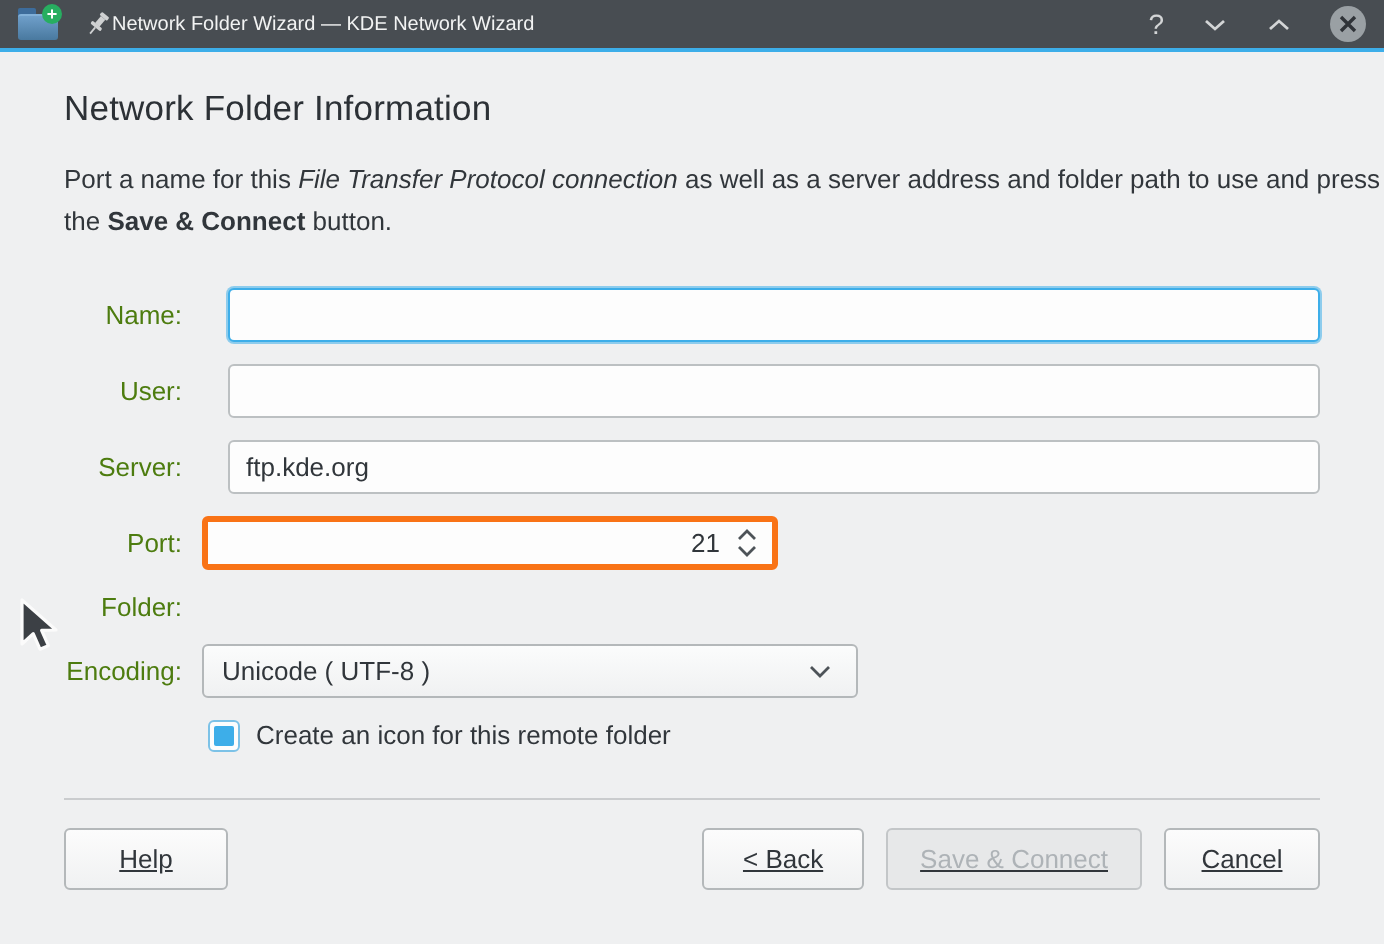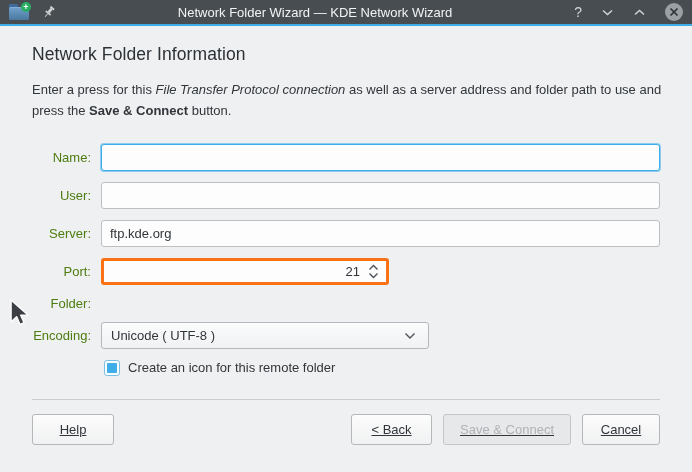--- a/index.html
+++ b/index.html
@@ -33,21 +33,21 @@
     background: linear-gradient(#6f9fca, #49799f);
     border-radius: 1.5px; border-top: 1px solid #82b0d8;
   }
   .app-icon .badge {
     position: absolute; right: -1px; top: -2px; width: 10px; height: 10px;
     background: #27ae60; border-radius: 50%;
     color: #ffffff; font-size: 9px; line-height: 10px; font-weight: bold;
     text-align: center;
   }
   .pin-icon { margin-left: 12px; flex: 0 0 auto; display: flex; align-items: center; }
-  .tb-title { flex: 1; text-align: center; font-size: 13px; color: #f2f3f3; }
+  .tb-title { flex: 1; text-align: left; font-size: 10px; color: #f2f3f3; }
   .tb-controls { display: flex; align-items: center; gap: 19px; flex: 0 0 auto; }
   .tb-help { color: #d3d5d6; font-size: 14px; cursor: default; }
   .tb-close {
     width: 18px; height: 18px; border-radius: 50%;
     background: #9aa0a4; display: flex; align-items: center; justify-content: center;
   }
 
   
   .content { padding: 0 32px; position: relative; }
   h1.page-title {
@@ -77,21 +77,21 @@
     height: 27px; width: 100%;
     border: 1px solid #bcc0c2; border-radius: 3px;
     background: #fdfdfd; padding: 0 8px;
     font-family: "Liberation Sans", sans-serif;
     font-size: 13px; color: #31363b; outline: none;
   }
   .tinput.focused {
     border: 1px solid #3daee9;
     box-shadow: 0 0 0 1px rgba(61,174,233,.55);
   }
-  .grow { flex: 1; }
+  .grow { flex: 1; margin-left: 13px; }
 
   .spinbox {
     width: 288px; height: 27px;
     border: 3px solid #f97316; border-radius: 3px;
     background: #fdfdfd;
     display: flex; align-items: center; padding: 0 7px 0 8px;
   }
   .spin-value { flex: 1; text-align: right; padding-right: 8px; }
   .spin-arrows { display: flex; flex-direction: column; gap: 1px; }
   .spin-arrows svg { display: block; }
@@ -173,21 +173,21 @@
       <svg width="10" height="10" viewBox="0 0 10 10">
           <path d="M1.5 1.5 L8.5 8.5 M8.5 1.5 L1.5 8.5" stroke="#2f3338" stroke-width="1.7"></path>
         </svg>
     </span>
   </div>
 </div>
 
 <div class="content">
   <h1 class="page-title">Network Folder Information</h1>
 
-  <p class="description"><span>Enter a press for this </span><span class="it">File Transfer Protocol connection</span><span> as well as a server address and folder path to use and press the </span><span class="bd">Save &amp; Connect</span><span> button.</span></p>
+  <p class="description"><span>Port a name for this </span><span class="it">File Transfer Protocol connection</span><span> as well as a server address and folder path to use and press the </span><span class="bd">Save &amp; Connect</span><span> button.</span></p>
 
   <div class="form">
 
     <div class="frow">
       <div class="flabel">Name:</div>
       <input class="tinput grow focused" type="text" value="" style="">
     </div>
 
     <div class="frow">
       <div class="flabel">User:</div>

